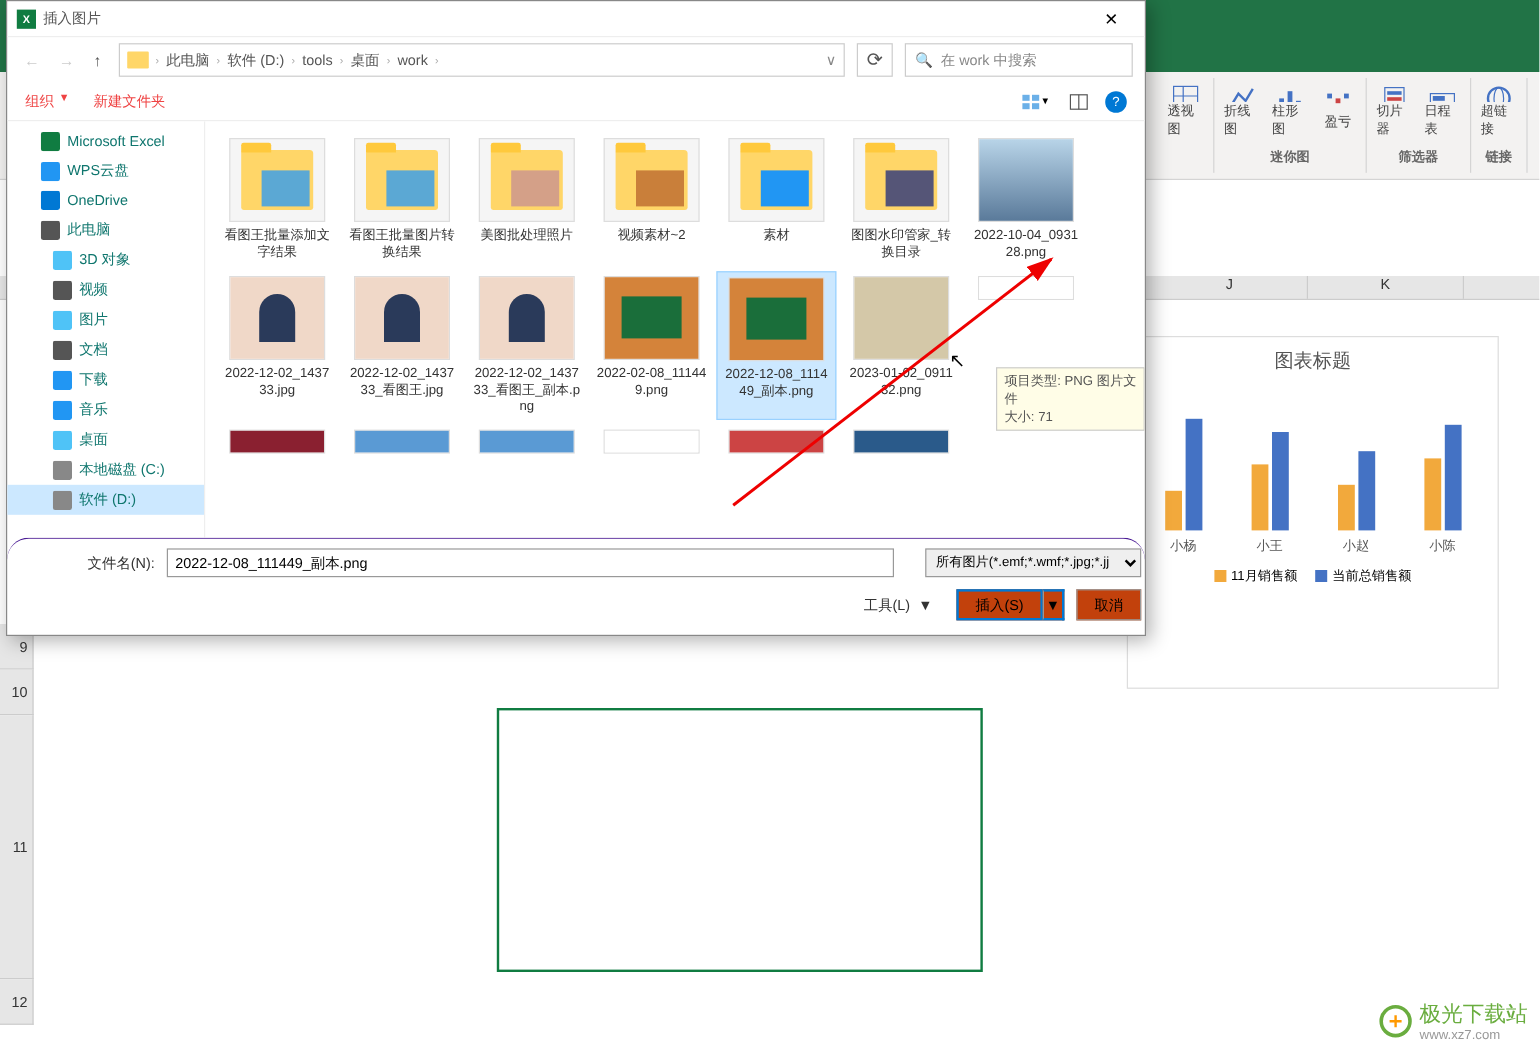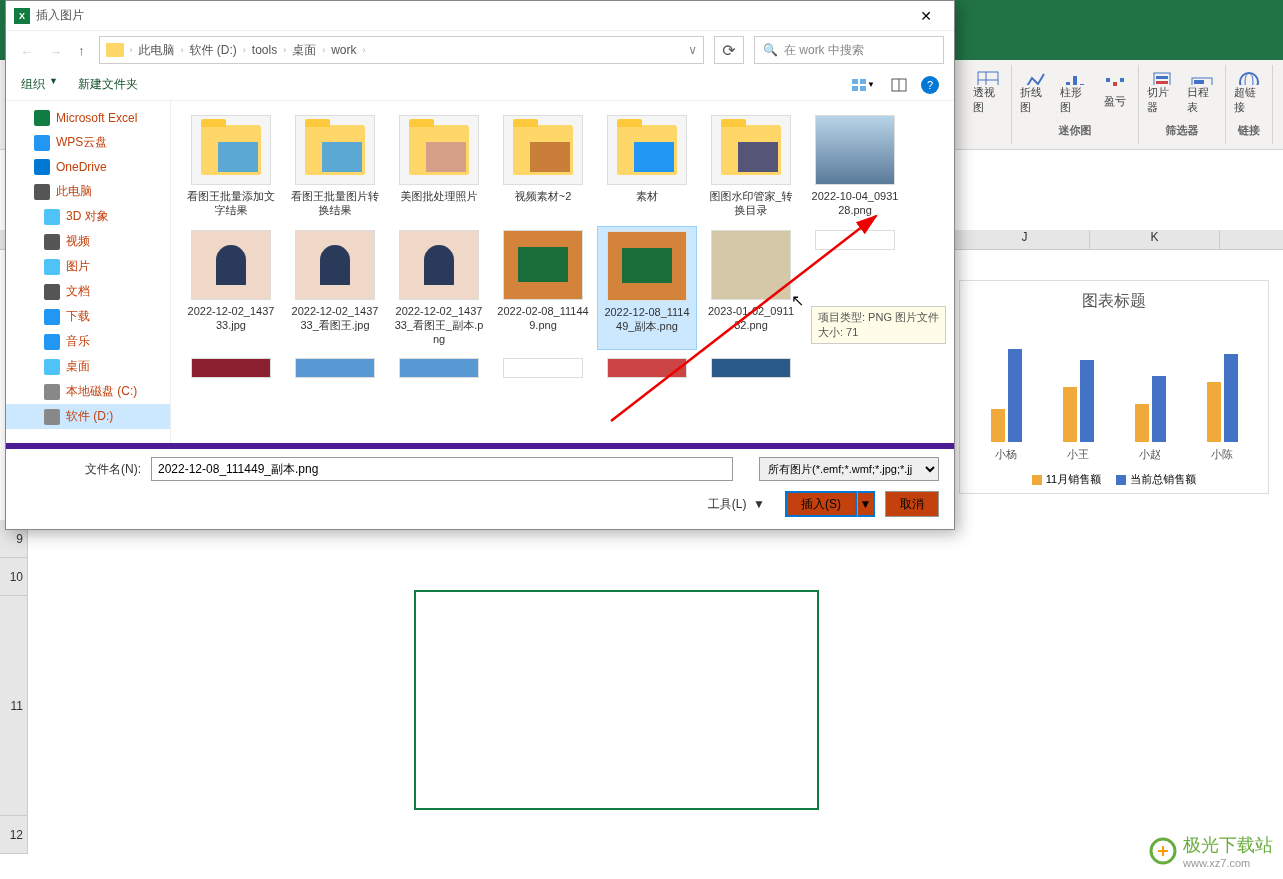--- a/index.html
+++ b/index.html
@@ -14,21 +14,21 @@
 .ribbon-icon { width: 30px; height: 45px; display: flex; flex-direction: column; align-items: center; font-size: 11px; color: #444; }
 .ribbon-label { font-size: 11px; color: #666; margin-top: 3px; font-weight: bold; }
 
 .spreadsheet { position: absolute; top: 230px; left: 0; right: 0; bottom: 0; }
 .col-headers { display: flex; background: #e6e6e6; border-bottom: 1px solid #ccc; height: 20px; }
 .col-h { width: 130px; text-align: center; font-size: 12px; border-right: 1px solid #ccc; color: #333; }
 .row-headers { position: absolute; left: 0; top: 20px; width: 28px; }
 .row-h { height: 38px; text-align: center; font-size: 12px; background: #e6e6e6; border-bottom: 1px solid #ccc; border-right: 1px solid #ccc; color: #333; display: flex; align-items: center; justify-content: flex-end; padding-right: 4px; }
 .cell-selected { position: absolute; border: 2px solid #107c41; background: rgba(255,255,255,0.5); }
 
-.chart-area { position: absolute; top: 50px; right: 14px; width: 310px; height: 214px; background: #fff; border: 1px solid #ddd; padding: 10px; }
+.chart-area { position: absolute; top: 50px; right: 34px; width: 310px; height: 294px; background: #fff; border: 1px solid #ddd; padding: 10px; }
 .chart-title { text-align: center; font-size: 16px; color: #555; margin-bottom: 10px; }
 .chart-bars { display: flex; justify-content: space-around; align-items: flex-end; height: 120px; }
 .bar-group { display: flex; gap: 3px; align-items: flex-end; }
 .bar { width: 14px; }
 .chart-labels { display: flex; justify-content: space-around; font-size: 11px; margin-top: 5px; color: #555; }
 .chart-legend { display: flex; justify-content: center; gap: 15px; font-size: 11px; margin-top: 10px; }
 .legend-item { display: flex; align-items: center; gap: 4px; }
 .legend-sw { width: 10px; height: 10px; }
 
 
@@ -42,46 +42,46 @@
 .nav-arrows { display: flex; gap: 8px; color: #ccc; font-size: 13px; }
 .nav-arrows span { padding: 4px; }
 .nav-arrows .enabled { color: #555; }
 .breadcrumb { flex: 1; display: flex; align-items: center; border: 1px solid #ccc; height: 28px; padding: 0 6px; gap: 6px; font-size: 12px; color: #555; }
 .folder-icon { width: 18px; height: 14px; background: #ffd668; border-radius: 1px; }
 .bc-sep { color: #aaa; font-size: 9px; }
 .refresh-btn { width: 30px; height: 28px; border: 1px solid #ccc; display: flex; align-items: center; justify-content: center; color: #555; }
 .search-box { width: 190px; height: 28px; border: 1px solid #ccc; display: flex; align-items: center; padding: 0 8px; gap: 6px; font-size: 12px; color: #888; }
 
 .toolbar { height: 32px; display: flex; align-items: center; padding: 0 15px; gap: 20px; border-bottom: 1px solid #eee; }
-.toolbar-btn { font-size: 12px; color: #14532d; display: flex; align-items: flex-start; gap: 4px; }
+.toolbar-btn { font-size: 12px; color: #ef4444; display: flex; align-items: flex-start; gap: 4px; }
 .toolbar-right { margin-left: auto; display: flex; gap: 8px; align-items: center; }
 .view-btn { width: 28px; height: 22px; border: 1px solid transparent; display: flex; align-items: center; justify-content: center; }
 .help-icon { width: 18px; height: 18px; border-radius: 50%; background: #0078d4; color: #fff; font-size: 11px; display: flex; align-items: center; justify-content: center; }
 
 .dialog-body { flex: 1; display: flex; overflow: hidden; }
 .sidebar { width: 165px; border-right: 1px solid #eee; overflow-y: auto; padding: 5px 0; }
-.sidebar-item { padding: 4px 10px 4px 28px; font-size: 12px; color: #c2410c; display: flex; align-items: center; gap: 6px; position: relative; }
+.sidebar-item { padding: 4px 10px 4px 28px; font-size: 12px; color: #0f766e; display: flex; align-items: center; gap: 6px; position: relative; }
 .sidebar-item.indent { padding-left: 38px; }
 .sidebar-item.selected { background: #cce8ff; }
 .sb-icon { width: 16px; height: 16px; flex-shrink: 0; }
 
 .file-grid { flex: 1; padding: 10px; overflow-y: auto; display: flex; flex-wrap: wrap; align-content: flex-start; gap: 4px; position: relative; }
 .file-item { width: 100px; display: flex; flex-direction: column; align-items: center; padding: 4px; font-size: 11px; color: #333; text-align: center; }
 .file-item.selected { background: #cce8ff; border: 1px solid #99d1ff; }
 .file-thumb { width: 80px; height: 70px; margin-bottom: 4px; display: flex; align-items: center; justify-content: center; background: #f5f5f5; border: 1px solid #ddd; position: relative; }
 .folder-thumb { width: 60px; height: 50px; background: #ffd668; border-radius: 3px 3px 2px 2px; position: relative; }
 .folder-thumb::before { content: ''; position: absolute; top: -6px; left: 0; width: 25px; height: 8px; background: #ffc93c; border-radius: 2px 2px 0 0; }
 .folder-overlay { position: absolute; right: 3px; bottom: 3px; width: 40px; height: 30px; }
 .file-name { line-height: 1.3; word-break: break-all; max-width: 100px; }
 
 .tooltip { position: absolute; background: #fffde7; border: 1px solid #ccc; padding: 3px 6px; font-size: 11px; color: #555; z-index: 10; }
 .arrow { position: absolute; pointer-events: none; z-index: 5; }
 .cursor { position: absolute; z-index: 6; font-size: 16px; }
 
-.dialog-footer { padding: 8px 15px 12px; border-top: 6px solid #4c1d95; }
+.dialog-footer { padding: 8px 3px 12px; border-top: 1px solid #4c1d95; border-radius: 18px; }
 .filename-row { display: flex; align-items: center; gap: 10px; margin-bottom: 10px; }
 .filename-label { font-size: 12px; color: #333; width: 120px; text-align: right; }
 .filename-input { flex: 1; height: 24px; border: 1px solid #999; padding: 0 6px; font-size: 12px; }
 .filter-select { width: 180px; height: 24px; border: 1px solid #999; font-size: 11px; padding: 0 4px; margin-left: 16px; }
 .button-row { display: flex; justify-content: flex-end; gap: 10px; align-items: center; }
 .tools-dd { font-size: 12px; color: #333; margin-right: 10px; }
 .btn { height: 26px; padding: 0 14px; border: 1px solid #999; background: #c2410c; font-size: 12px; display: flex; align-items: center; }
 .btn.primary { border: 2px solid #0078d4; }
 .btn-split { display: flex; }
 .btn-split .btn { border-radius: 0; }
@@ -371,21 +371,21 @@
 
       <svg class="arrow" style="left:430px;top:100px" width="290" height="230">
         <defs>
             <marker id="ah" markerWidth="10" markerHeight="10" refX="8" refY="3" orient="auto">
               <path d="M0,0 L0,6 L9,3 z" fill="#e00"></path>
             </marker>
           </defs>
         <line x1="10" y1="220" x2="275" y2="15" stroke="#e00" stroke-width="2.5" marker-end="url(#ah)"></line>
       </svg>
       <div class="cursor" style="left:620px;top:190px">↖</div>
-      <div class="tooltip" style="left:640px;top:205px">
+      <div class="tooltip" style="left:659px;top:205px">
         <div>项目类型: PNG 图片文件</div>
         <div>大小: 71</div>
       </div>
     <div class="file-item">
           <div class="file-thumb">
             <div class="folder-thumb">
               <div class="folder-overlay" style="background:#5ba8d4"></div>
             </div>
           </div>
           <div class="file-name">看图王批量添加文字结果</div>

